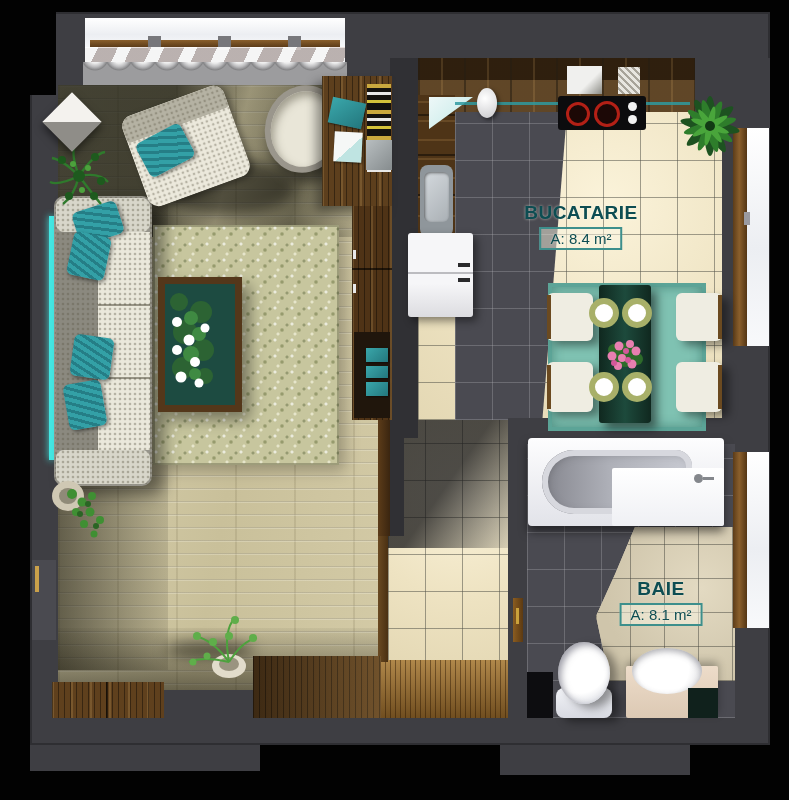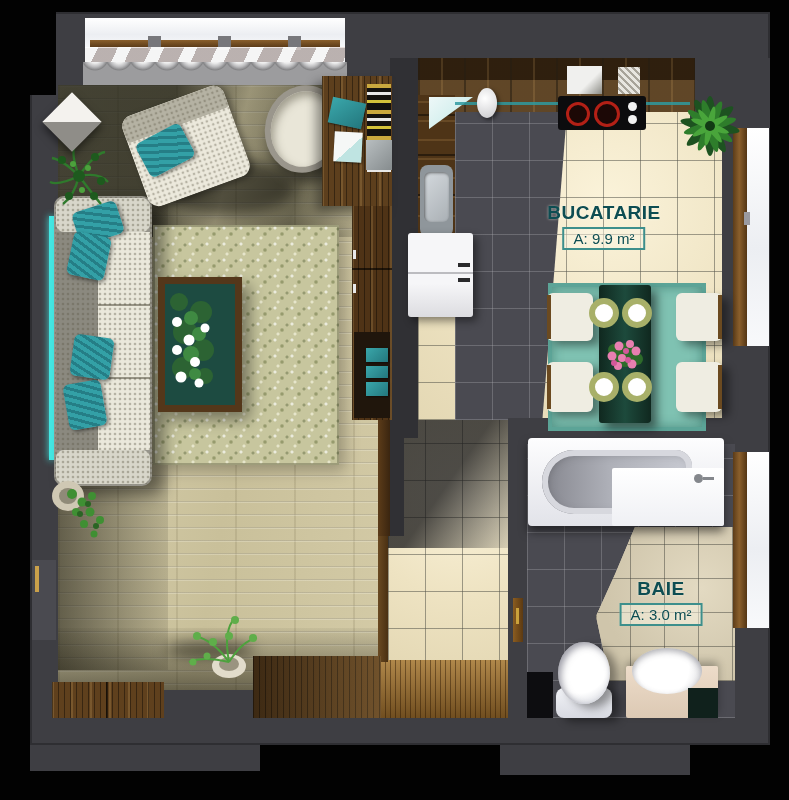--- a/index.html
+++ b/index.html
@@ -360,22 +360,22 @@
   <div class="a" style="left:612px;top:468px;width:112px;height:58px;background:linear-gradient(180deg,#ffffff,#eff0f4);border-radius:2px;"></div>
   <div class="a" style="left:694px;top:474px;width:9px;height:9px;border-radius:50%;background:#84878c;"></div>
   <div class="a" style="left:703px;top:477px;width:11px;height:3px;background:#84878c;"></div>
   <div class="a" style="left:527px;top:672px;width:26px;height:46px;background:#0d0d10;"></div>
   <div class="a" style="left:556px;top:688px;width:56px;height:30px;background:linear-gradient(180deg,#f2f3f7,#d8dae2);border-radius:8px;box-shadow:8px 3px 10px rgba(0,0,0,.45);"></div>
   <div class="a" style="left:558px;top:642px;width:52px;height:62px;border-radius:50%;background:radial-gradient(circle at 42% 40%, #ffffff 55%, #c9ccd6);box-shadow:inset 3px 3px 7px rgba(60,60,80,.5), 8px 4px 10px rgba(0,0,0,.4);"></div>
   <div class="a" style="left:626px;top:666px;width:92px;height:52px;background:linear-gradient(180deg,#eddcc9,#dcc9b4);border-radius:2px;box-shadow:0 -4px 8px rgba(0,0,0,.3);"></div>
   <div class="a" style="left:632px;top:648px;width:70px;height:46px;border-radius:50%;background:radial-gradient(circle at 45% 45%, #ffffff 55%, #d6d6da);box-shadow:inset 0 3px 6px rgba(80,80,90,.45);"></div>
   <div class="a" style="left:688px;top:688px;width:30px;height:30px;background:#10211c;"></div>
 
-  <div class="a room-label" style="left:604px;top:202px;text-align:right;">
+  <div class="a room-label" style="left:581px;top:202px;text-align:right;">
     <div class="room-name">BUCATARIE</div>
-    <div class="room-area">A: 9.9 m²</div>
+    <div class="room-area">A: 8.4 m²</div>
   </div>
   <div class="a room-label" style="left:661px;top:578px;">
     <div class="room-name">BAIE</div>
-    <div class="room-area">A: 3.0 m²</div>
+    <div class="room-area">A: 8.1 m²</div>
   </div>
 
 </div>
 
 </body></html>

